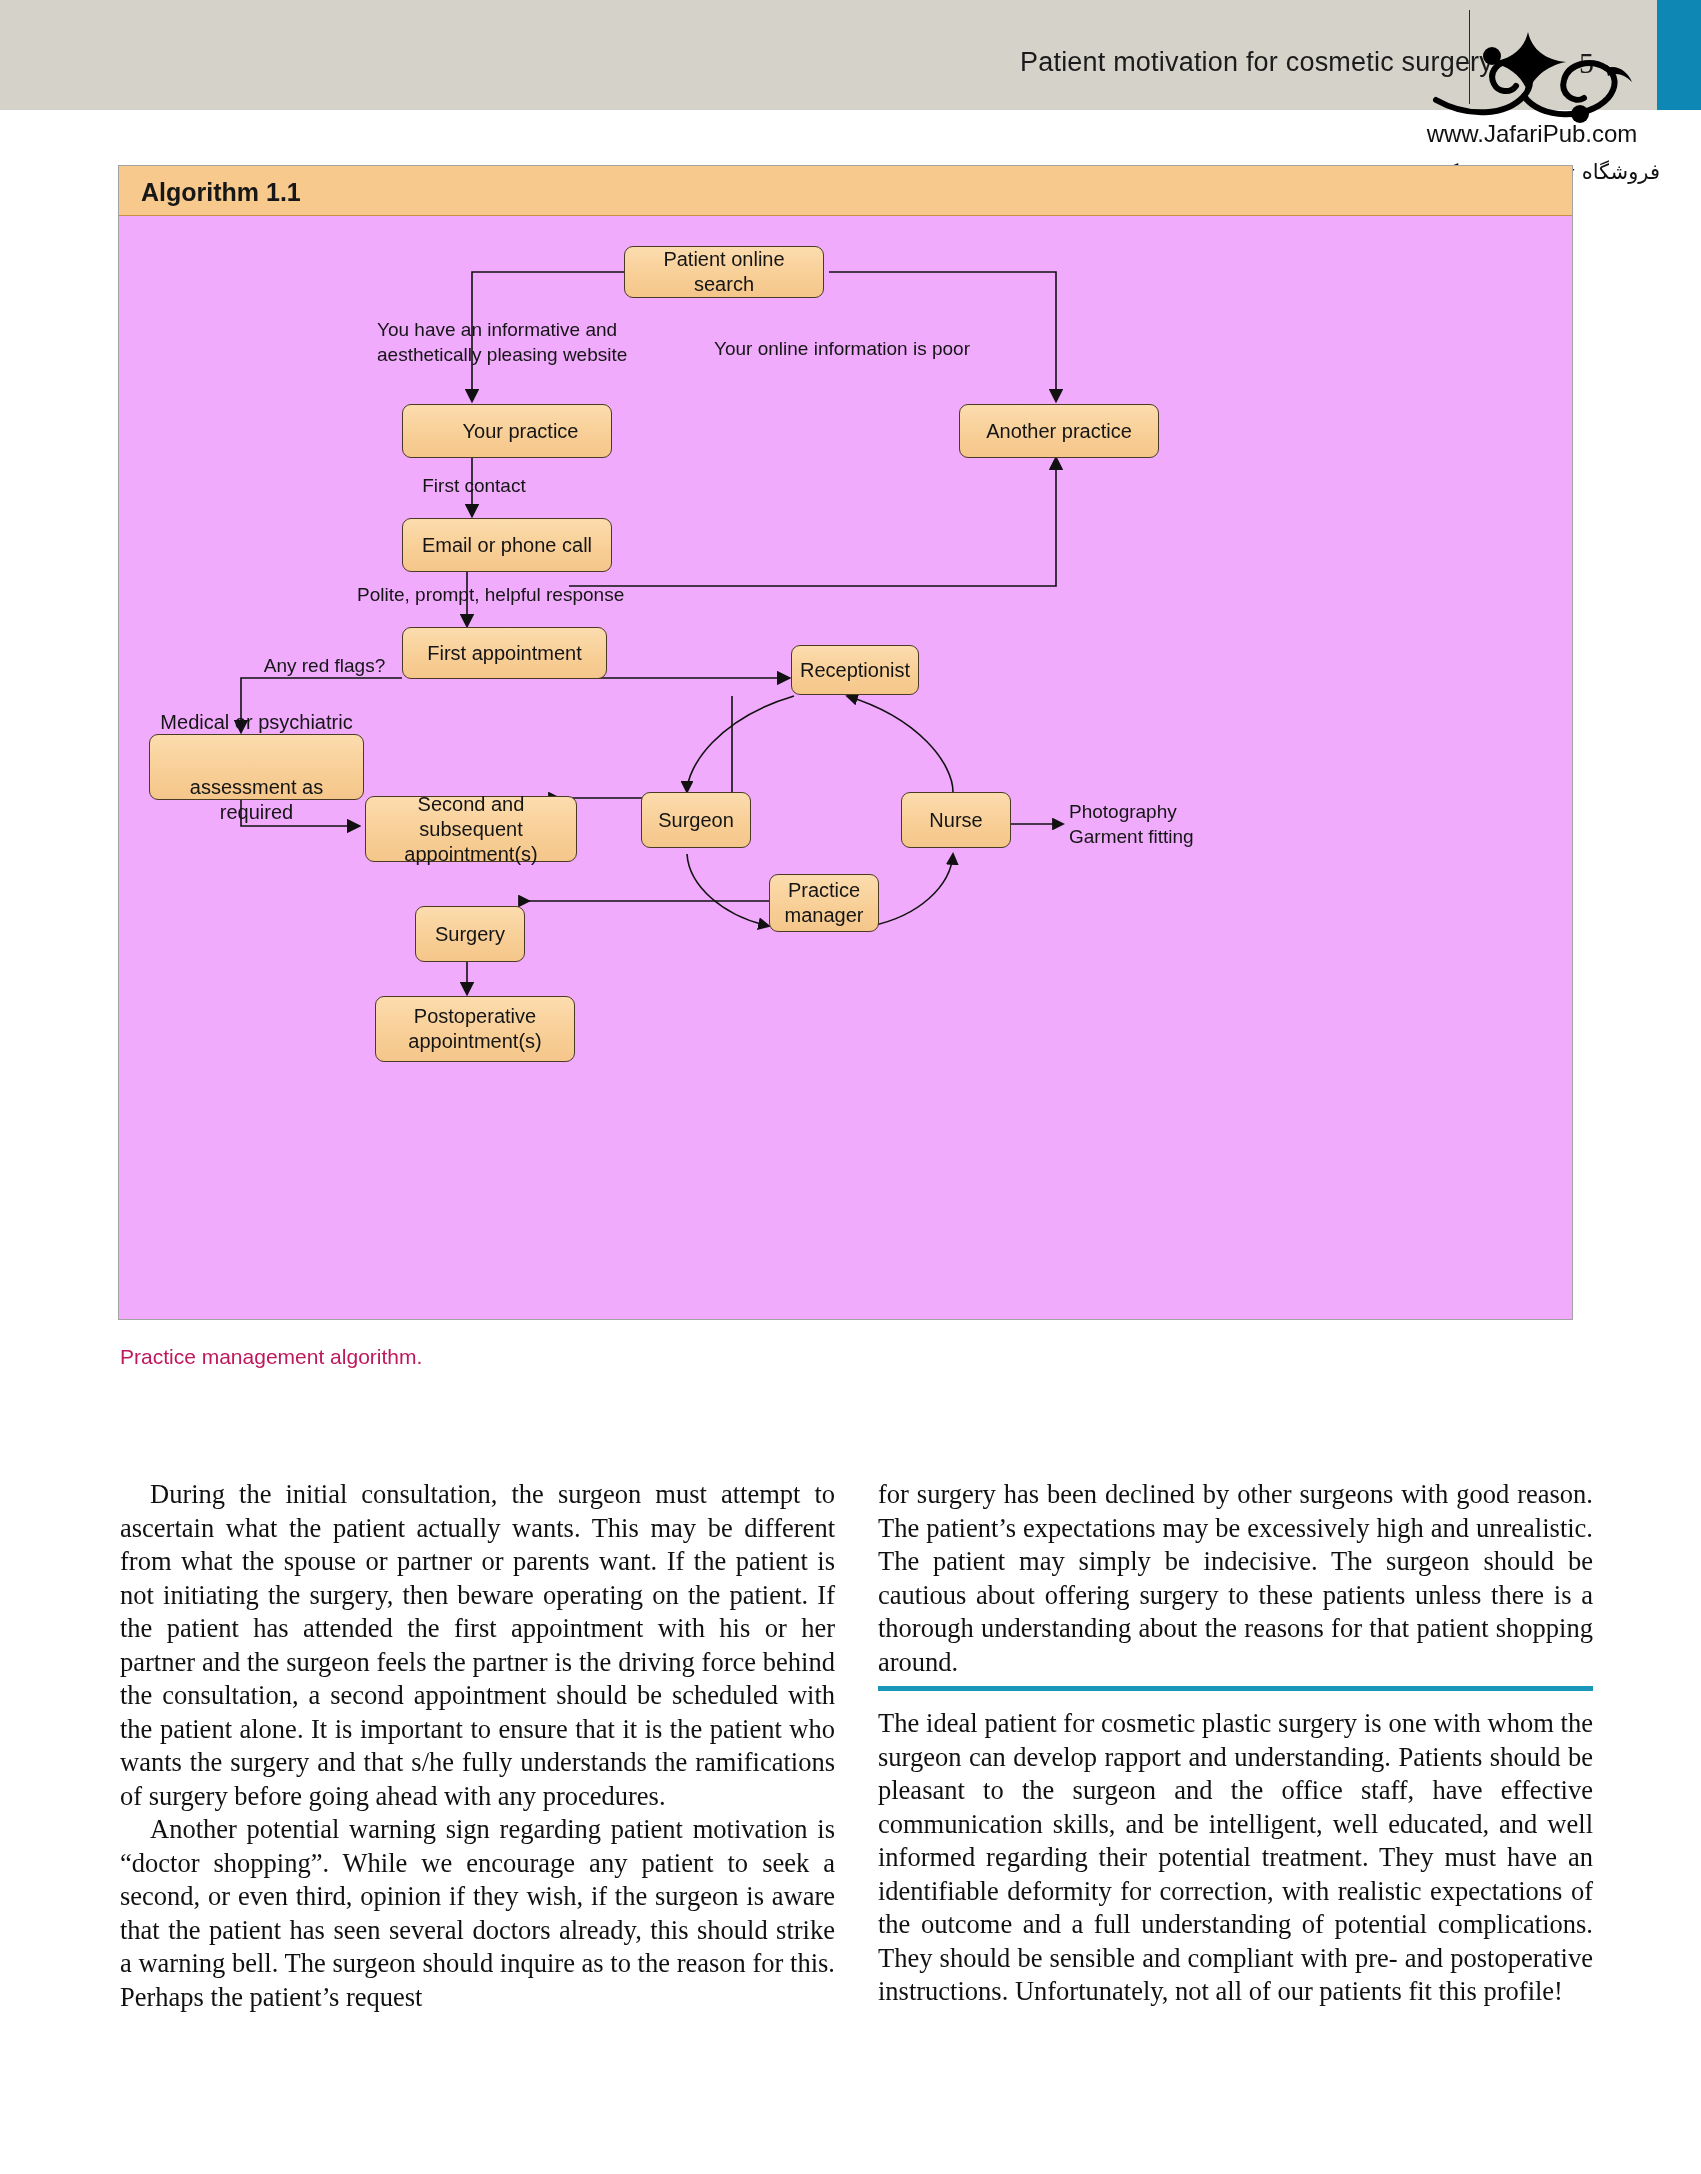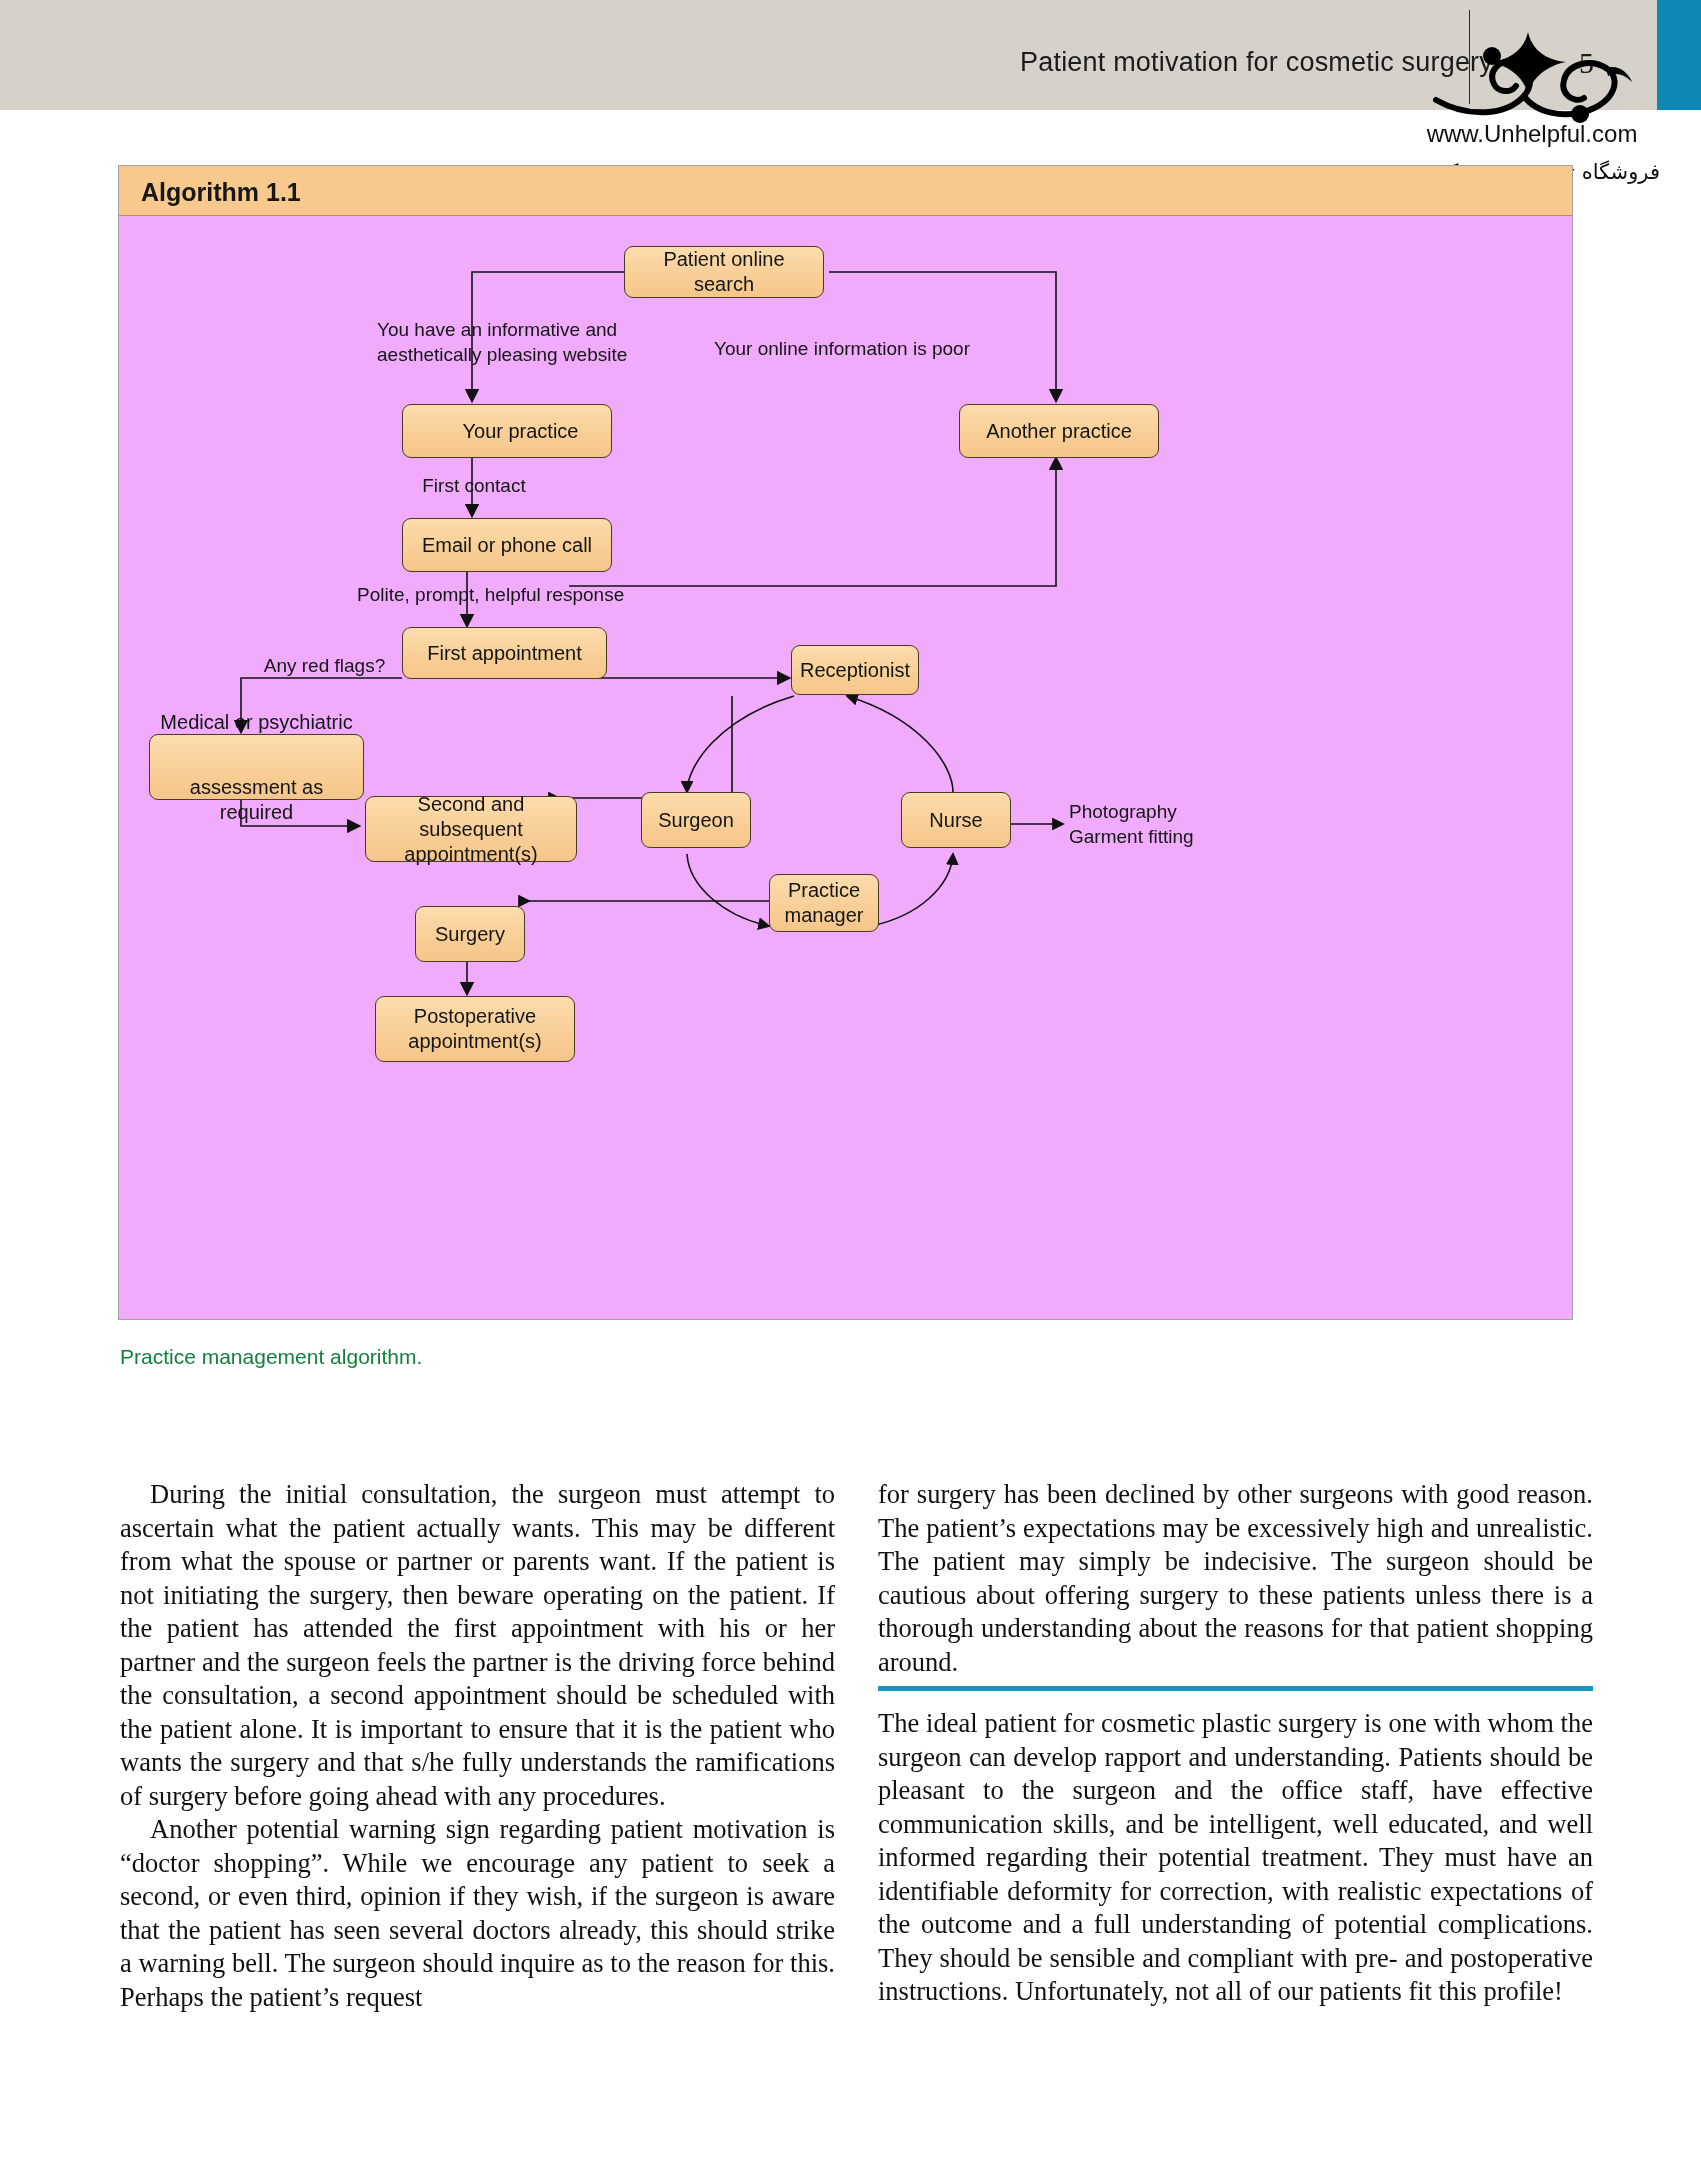--- a/index.html
+++ b/index.html
@@ -77,21 +77,21 @@
     display:flex;align-items:center;justify-content:center;text-align:center;
     font-family:"Liberation Sans", sans-serif;font-size:20px;color:#151515;
     line-height:1.25;padding:3px 8px;
   }
   .edge-label{
     position:absolute;font-family:"Liberation Sans", sans-serif;font-size:19px;
     color:#151515;line-height:1.3;text-align:center;white-space:nowrap;
   }
   #figure-caption{
     position:absolute;left:120px;top:1345px;
-    font-family:"Liberation Sans", sans-serif;font-size:21px;color:#15803d;
+    font-family:"Liberation Sans", sans-serif;font-size:21px;color:#be185d;
   }
 
   
   .col{
     position:absolute;top:1478px;width:715px;
     font-family:"Liberation Serif", serif;font-size:26.5px;line-height:33.5px;
     color:#111;text-align:justify;
   }
   #col-left{left:120px;}
   #col-right{left:878px;}
@@ -118,21 +118,21 @@
   <svg id="logo-mark" viewBox="0 0 210 96">
     <path d="M8 72 C40 90 78 88 96 68 C108 54 100 36 84 34 C70 32 60 44 66 56 C70 64 82 66 88 58" fill="none" stroke="#000" stroke-width="6" stroke-linecap="round"></path>
     <path d="M96 68 C112 92 160 92 180 70 C190 58 188 46 178 40" fill="none" stroke="#000" stroke-width="6" stroke-linecap="round"></path>
     <path d="M178 40 C162 30 140 36 136 52 C132 66 146 76 156 70" fill="none" stroke="#000" stroke-width="6" stroke-linecap="round"></path>
     <path d="M100 4 C104 22 118 32 138 34 C118 38 104 50 100 66 C96 50 82 38 62 34 C82 32 96 22 100 4 Z" fill="#000"></path>
     <path d="M178 40 C190 36 200 44 204 54 C196 46 188 44 180 48" fill="#000"></path>
     <circle cx="64" cy="28" r="9" fill="#000"></circle>
     <circle cx="152" cy="86" r="9" fill="#000"></circle>
   </svg>
 </div>
-<div id="logo-url">www.Unhelpful.com</div>
+<div id="logo-url">www.JafariPub.com</div>
 <div id="logo-fa">فروشگاه تخصصی پزشکی جعفری نوین</div>
 
 <div id="algorithm-figure">
 
   <div id="algorithm-header"></div>
   <div id="algorithm-header-label">Algorithm 1.1</div>
 
   <div id="flow-canvas">
 
     <svg style="position:absolute;left:0;top:0;width:1453px;height:1104px;" viewBox="0 0 1453 1104">

